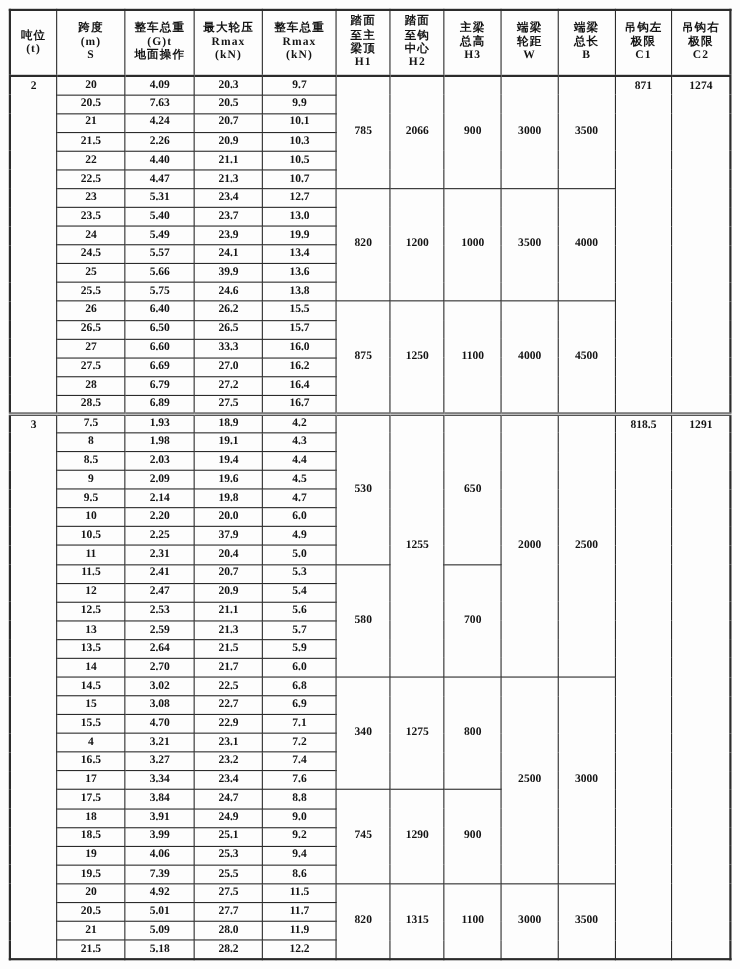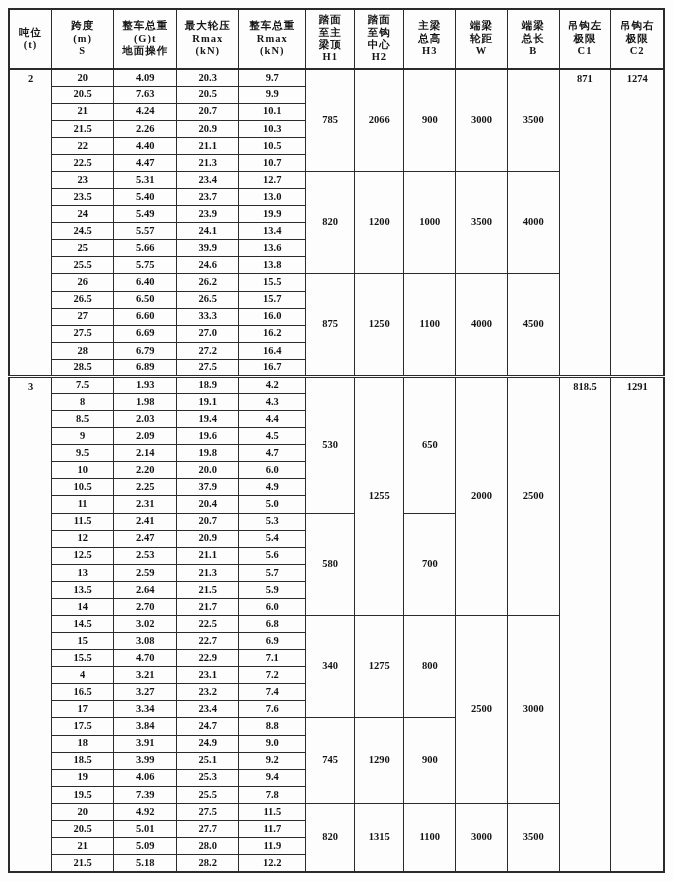--- a/index.html
+++ b/index.html
@@ -411,21 +411,21 @@
         <tr>
           <td>19</td>
           <td>4.06</td>
           <td>25.3</td>
           <td>9.4</td>
         </tr>
         <tr>
           <td>19.5</td>
           <td>7.39</td>
           <td>25.5</td>
-          <td>7.8</td>
+          <td>8.6</td>
         </tr>
         <tr>
           <td>20</td>
           <td>4.92</td>
           <td>27.5</td>
           <td>11.5</td>
           <td rowspan="4">820</td>
           <td rowspan="4">1315</td>
           <td rowspan="4">1100</td>
           <td rowspan="4">3000</td>

